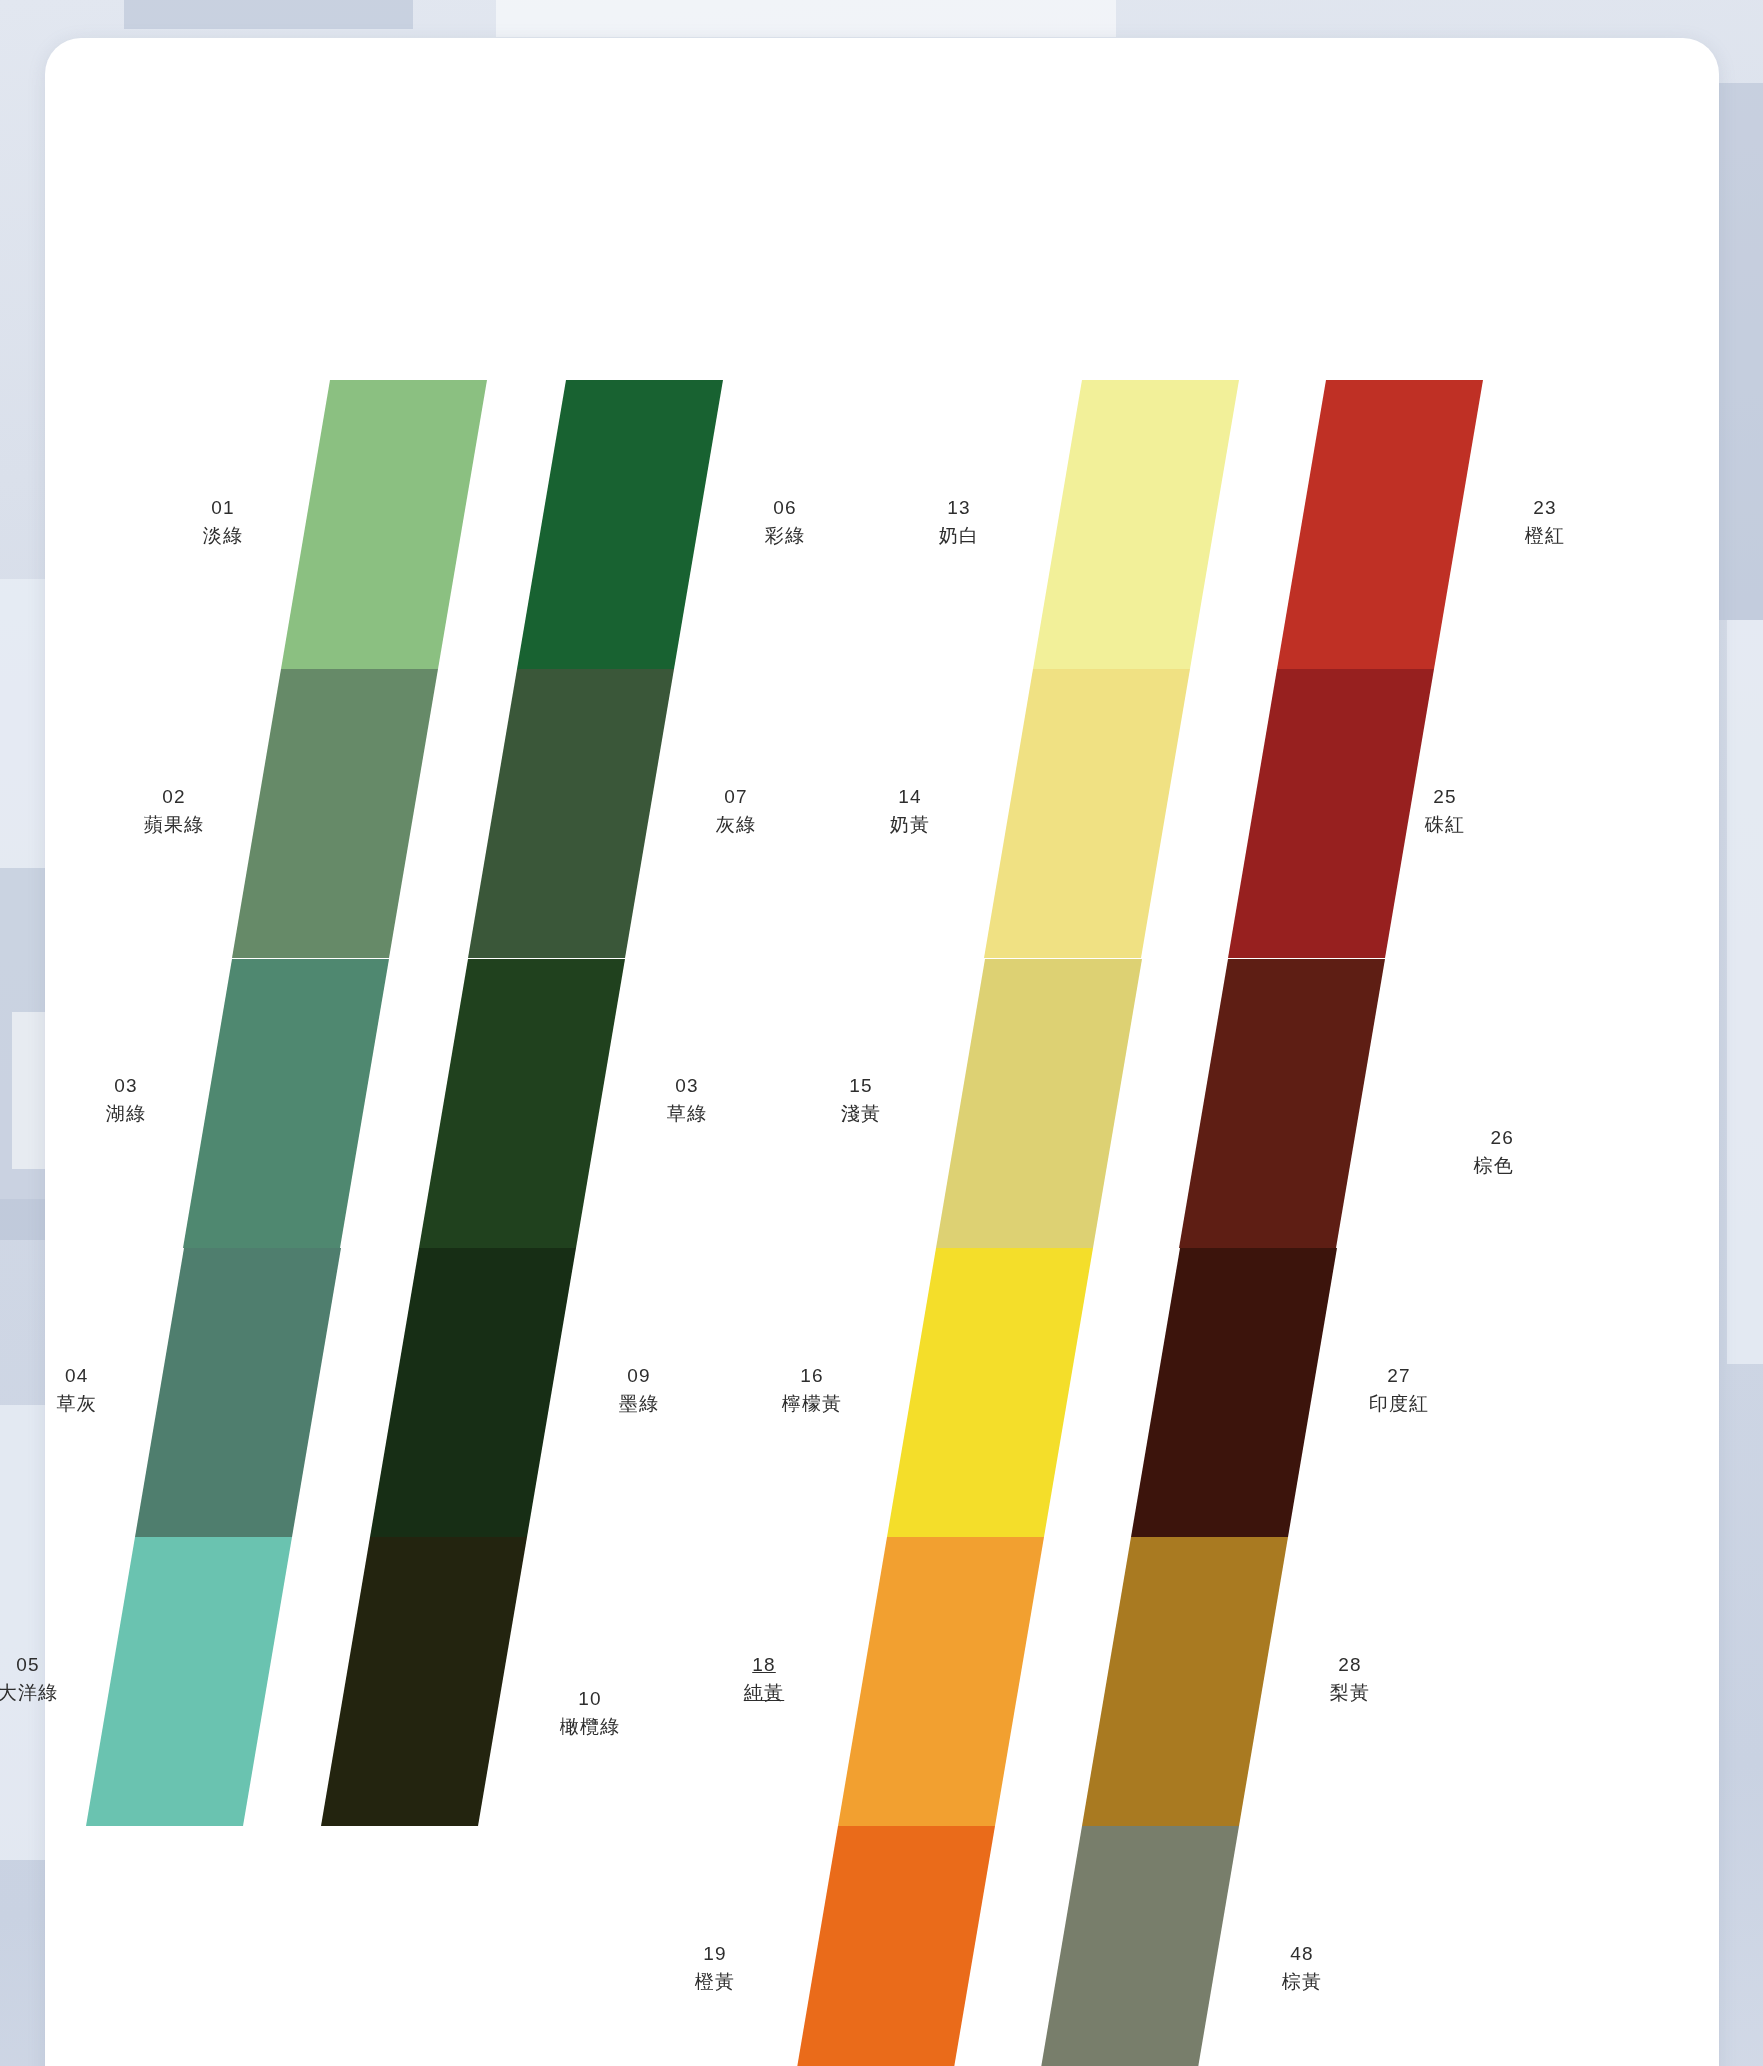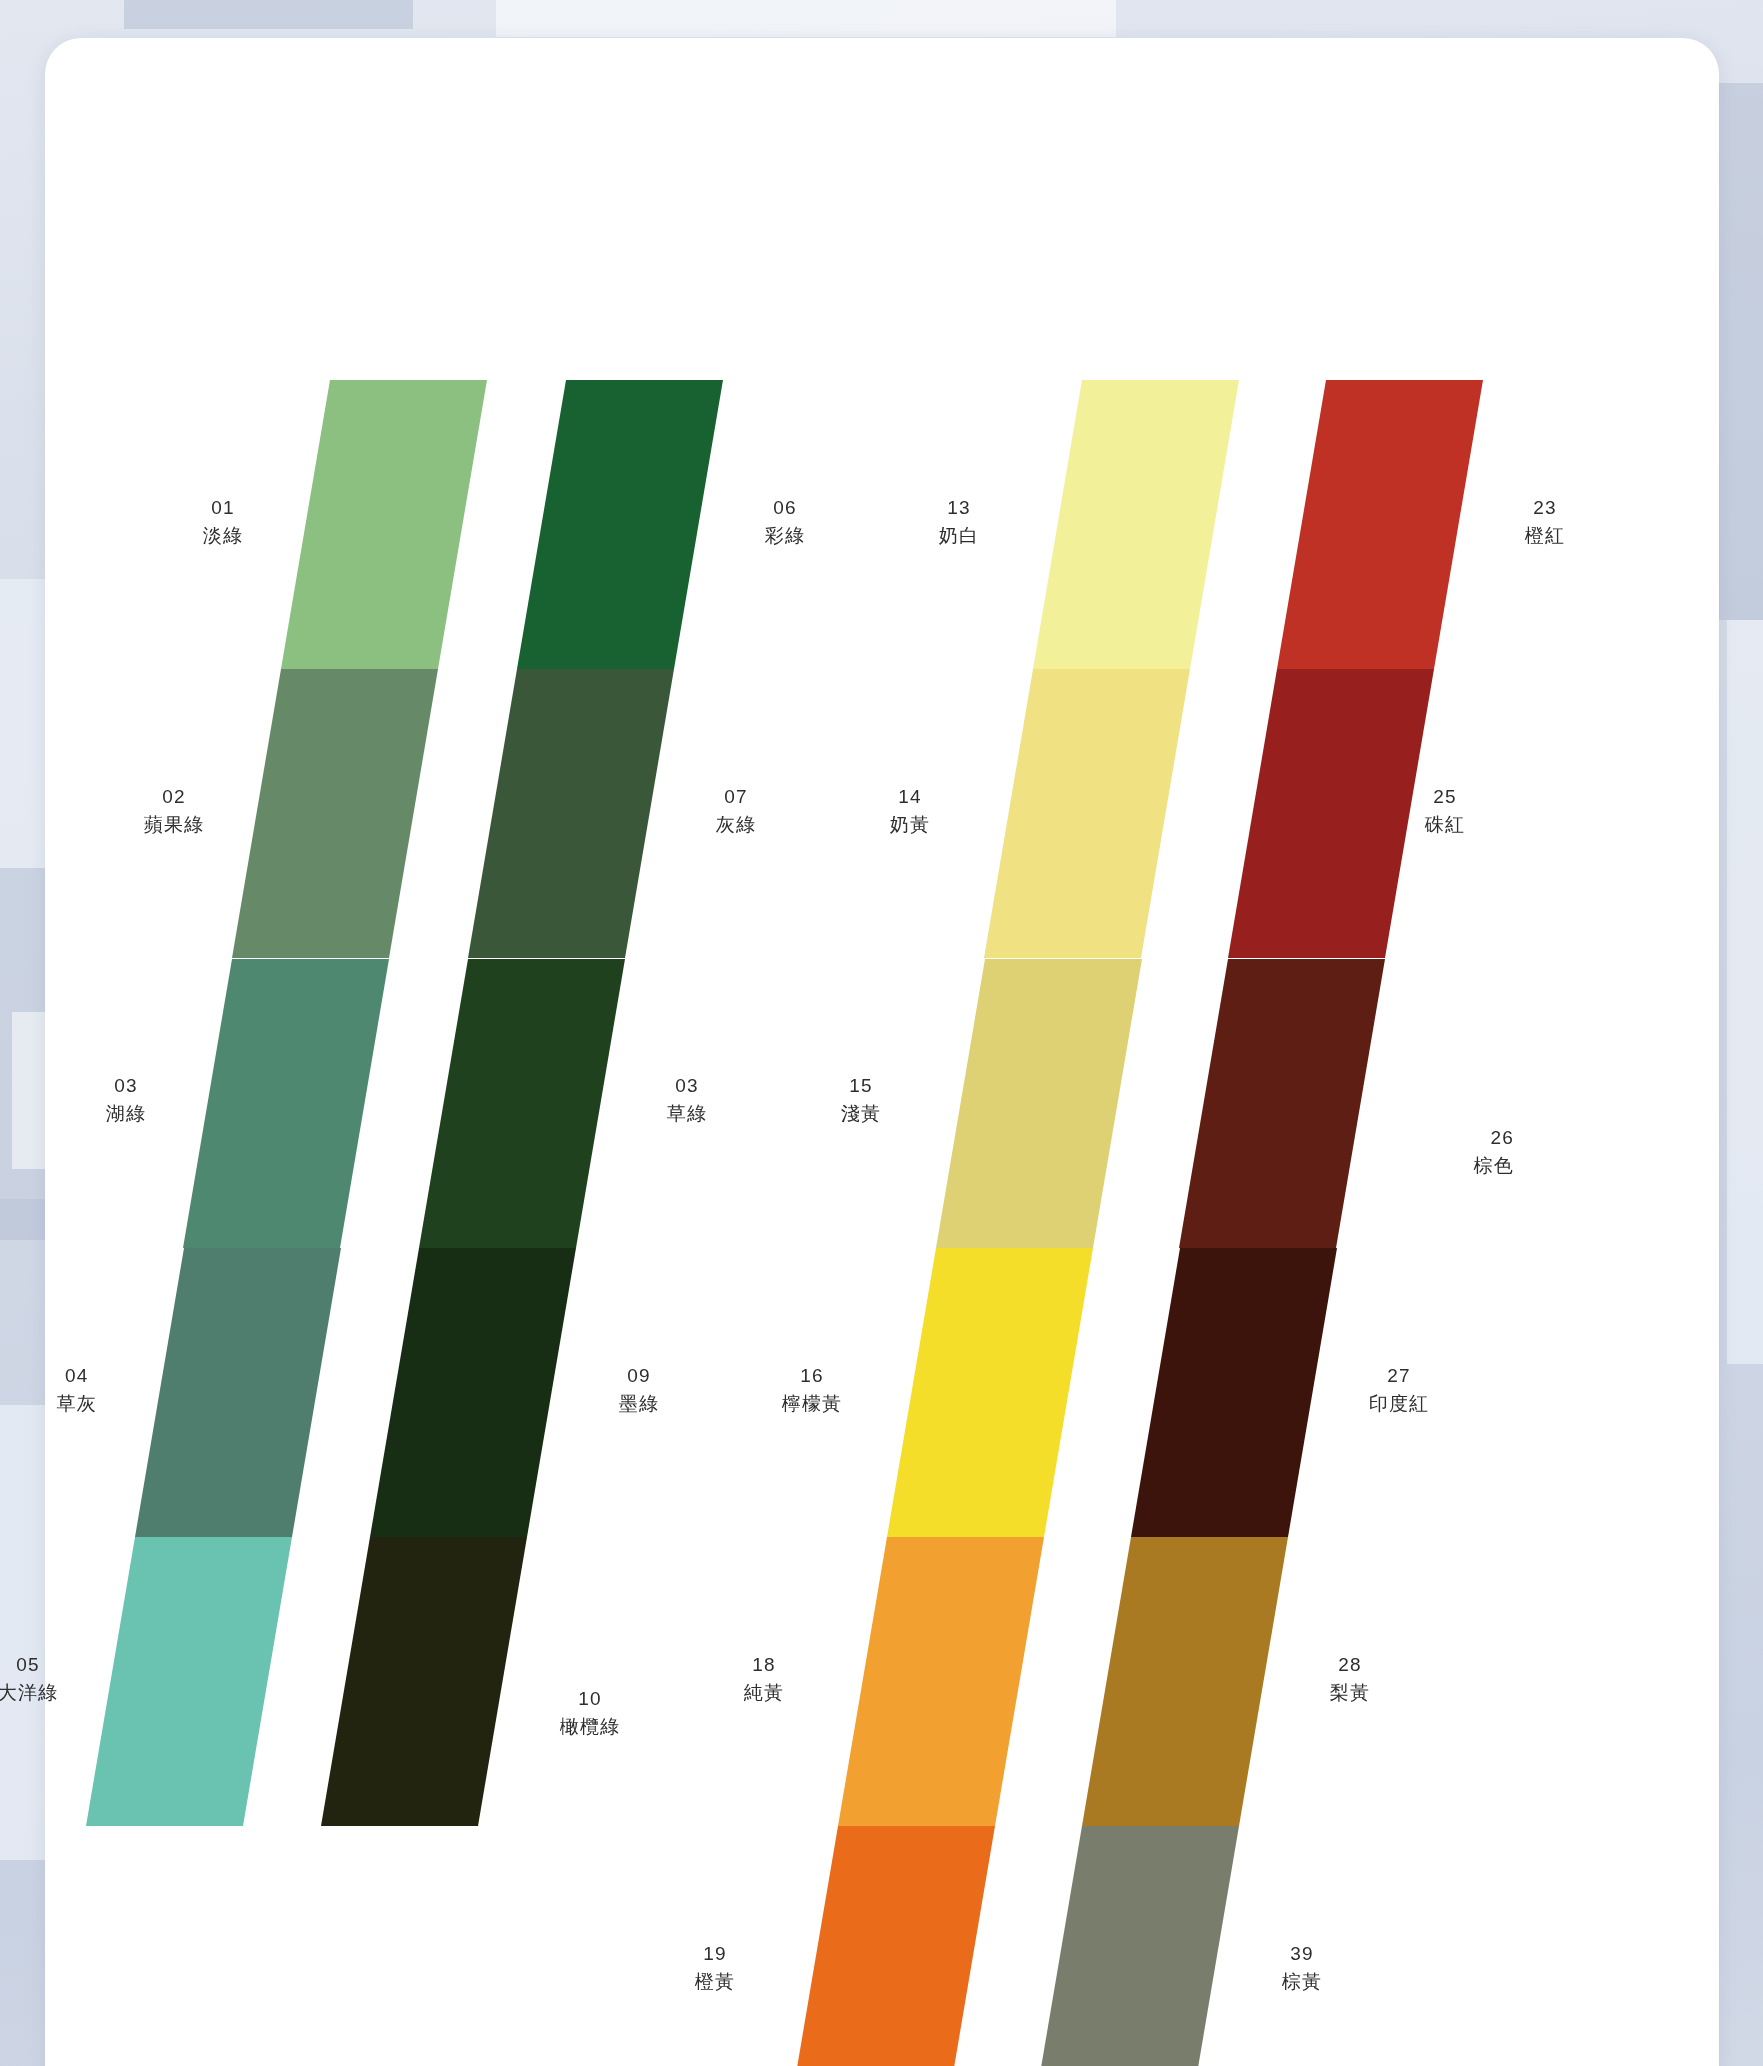--- a/index.html
+++ b/index.html
@@ -168,21 +168,21 @@
     <div style="position: absolute; left: 795px; top: 1074px; width: 132px; text-align: center; color: rgb(46, 46, 46); line-height: 1.25;">
       <span style="display: block; font-size: 19px; letter-spacing: 1.2px; font-family: &quot;Liberation Sans&quot;, &quot;DejaVu Sans&quot;, sans-serif;">15</span>
       <span style="display: block; font-size: 19px; letter-spacing: 1.2px; white-space: nowrap; margin-top: 4.1px; font-family: &quot;DejaVu Sans&quot;, &quot;Liberation Sans&quot;, sans-serif;">淺黃</span>
     </div>
     <div style="position: absolute; left: 887px; top: 1248px; width: 206px; height: 289px; background: rgb(244, 222, 42); clip-path: polygon(49px 0px, 100% 0px, 157px 100%, 0px 100%);"></div>
     <div style="position: absolute; left: 746px; top: 1364px; width: 132px; text-align: center; color: rgb(46, 46, 46); line-height: 1.25;">
       <span style="display: block; font-size: 19px; letter-spacing: 1.2px; font-family: &quot;Liberation Sans&quot;, &quot;DejaVu Sans&quot;, sans-serif;">16</span>
       <span style="display: block; font-size: 19px; letter-spacing: 1.2px; white-space: nowrap; margin-top: 4.1px; font-family: &quot;DejaVu Sans&quot;, &quot;Liberation Sans&quot;, sans-serif;">檸檬黃</span>
     </div>
     <div style="position: absolute; left: 838px; top: 1537px; width: 206px; height: 289px; background: rgb(242, 160, 48); clip-path: polygon(49px 0px, 100% 0px, 157px 100%, 0px 100%);"></div>
-    <div style="position: absolute; left: 698px; top: 1653px; width: 132px; text-align: center; color: rgb(46, 46, 46); line-height: 1.25;">
+    <div style="position: absolute; left: 698px; top: 1653px; width: 132px; text-align: center; color: rgb(46, 46, 46); line-height: 1.25; text-decoration: underline;">
       <span style="display: block; font-size: 19px; letter-spacing: 1.2px; font-family: &quot;Liberation Sans&quot;, &quot;DejaVu Sans&quot;, sans-serif;">18</span>
       <span style="display: block; font-size: 19px; letter-spacing: 1.2px; white-space: nowrap; margin-top: 4.1px; font-family: &quot;DejaVu Sans&quot;, &quot;Liberation Sans&quot;, sans-serif;">純黃</span>
     </div>
     <div style="position: absolute; left: 789px; top: 1826px; width: 206px; height: 289px; background: rgb(234, 107, 26); clip-path: polygon(49px 0px, 100% 0px, 157px 100%, 0px 100%);"></div>
     <div style="position: absolute; left: 649px; top: 1942px; width: 132px; text-align: center; color: rgb(46, 46, 46); line-height: 1.25;">
       <span style="display: block; font-size: 19px; letter-spacing: 1.2px; font-family: &quot;Liberation Sans&quot;, &quot;DejaVu Sans&quot;, sans-serif;">19</span>
       <span style="display: block; font-size: 19px; letter-spacing: 1.2px; white-space: nowrap; margin-top: 4.1px; font-family: &quot;DejaVu Sans&quot;, &quot;Liberation Sans&quot;, sans-serif;">橙黃</span>
     </div>
     <div style="position: absolute; left: 1277px; top: 380px; width: 206px; height: 289px; background: rgb(191, 48, 37); clip-path: polygon(49px 0px, 100% 0px, 157px 100%, 0px 100%);"></div>
     <div style="position: absolute; left: 1479px; top: 496px; width: 132px; text-align: center; color: rgb(46, 46, 46); line-height: 1.25;">
@@ -204,17 +204,17 @@
       <span style="display: block; font-size: 19px; letter-spacing: 1.2px; font-family: &quot;Liberation Sans&quot;, &quot;DejaVu Sans&quot;, sans-serif;">27</span>
       <span style="display: block; font-size: 19px; letter-spacing: 1.2px; white-space: nowrap; margin-top: 4.1px; font-family: &quot;DejaVu Sans&quot;, &quot;Liberation Sans&quot;, sans-serif;">印度紅</span>
     </div>
     <div style="position: absolute; left: 1082px; top: 1537px; width: 206px; height: 289px; background: rgb(169, 122, 33); clip-path: polygon(49px 0px, 100% 0px, 157px 100%, 0px 100%);"></div>
     <div style="position: absolute; left: 1284px; top: 1653px; width: 132px; text-align: center; color: rgb(46, 46, 46); line-height: 1.25;">
       <span style="display: block; font-size: 19px; letter-spacing: 1.2px; font-family: &quot;Liberation Sans&quot;, &quot;DejaVu Sans&quot;, sans-serif;">28</span>
       <span style="display: block; font-size: 19px; letter-spacing: 1.2px; white-space: nowrap; margin-top: 4.1px; font-family: &quot;DejaVu Sans&quot;, &quot;Liberation Sans&quot;, sans-serif;">梨黃</span>
     </div>
     <div style="position: absolute; left: 1033px; top: 1826px; width: 206px; height: 289px; background: rgb(120, 126, 107); clip-path: polygon(49px 0px, 100% 0px, 157px 100%, 0px 100%);"></div>
     <div style="position: absolute; left: 1236px; top: 1942px; width: 132px; text-align: center; color: rgb(46, 46, 46); line-height: 1.25;">
-      <span style="display: block; font-size: 19px; letter-spacing: 1.2px; font-family: &quot;Liberation Sans&quot;, &quot;DejaVu Sans&quot;, sans-serif;">39</span>
+      <span style="display: block; font-size: 19px; letter-spacing: 1.2px; font-family: &quot;Liberation Sans&quot;, &quot;DejaVu Sans&quot;, sans-serif;">48</span>
       <span style="display: block; font-size: 19px; letter-spacing: 1.2px; white-space: nowrap; margin-top: 4.1px; font-family: &quot;DejaVu Sans&quot;, &quot;Liberation Sans&quot;, sans-serif;">棕黃</span>
     </div>
   </div>
 
 
 </body></html>

